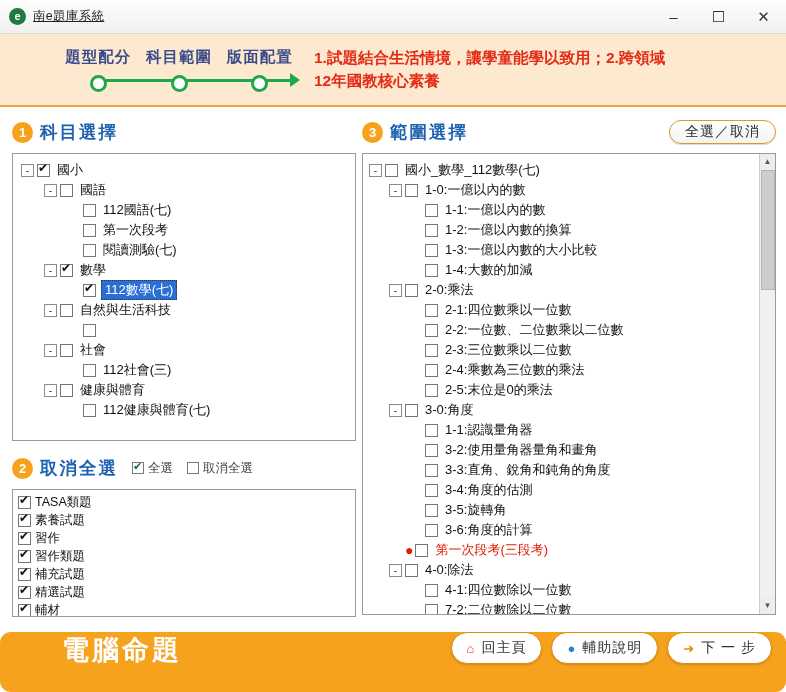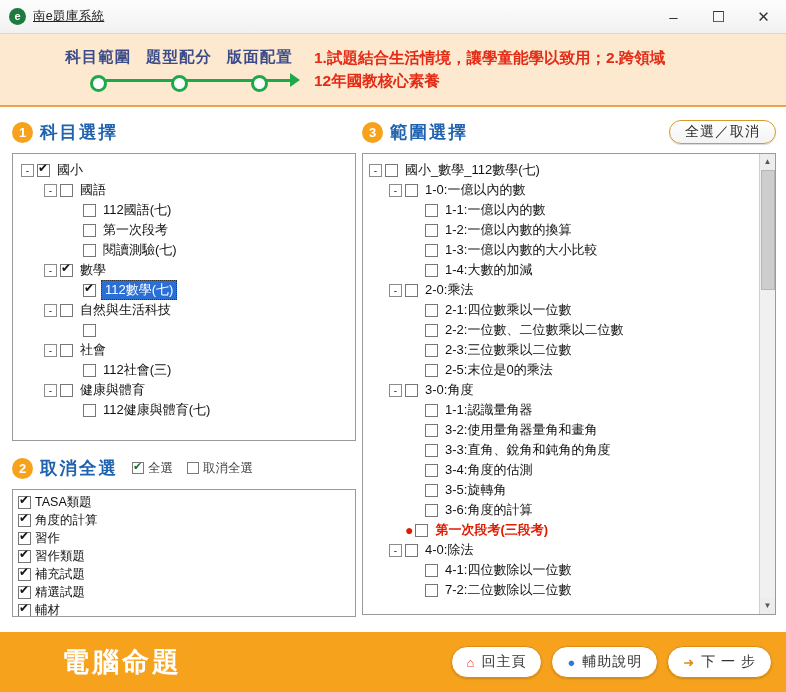--- a/index.html
+++ b/index.html
@@ -258,21 +258,21 @@
     line-height: 14px;
     color: #111;
   }
   .node .lbl { padding: 0 2px; }
   .node .lbl.sel {
     background: #2a6fd6;
     color: #fff;
     border: 1px dotted #333;
     padding: 0 3px;
   }
-  .node .lbl.red { color: #e01b00; font-weight: bold; }
+  .node .lbl.red { color: #e01b00; font-weight: normal; }
   .bullet-red {
     color: #e01b00;
     font-size: 14px;
     margin-right: 2px;
   }
 
   
   .vscroll {
     position: absolute;
     top: 0; right: 0;
@@ -310,22 +310,23 @@
     padding-left: 5px;
     color: #111;
   }
   .src-item .cbox { margin-right: 4px; }
 
   
   .footer {
     flex: 0 0 60px;
     background: #f6a21d;
     display: flex;
-    align-items: center;
+    align-items: flex-start;
     padding: 0 14px;
+    border-radius: 11px;
   }
   .footer-title {
     font-size: 27px;
     color: #fff;
     font-weight: bold;
     letter-spacing: 3px;
     margin-left: 48px;
   }
   .footer-btns {
     margin-left: auto;
@@ -369,25 +370,25 @@
         <span>✕</span>
       </div>
     </div>
   </div>
 
   <div class="topband">
     <div class="steps">
       <div class="step-line"></div>
       <div class="step-arrow"></div>
       <div class="step">
+        <div class="step-label">題型配分</div>
+        <div class="step-dot"></div>
+      </div>
+      <div class="step">
         <div class="step-label">科目範圍</div>
-        <div class="step-dot"></div>
-      </div>
-      <div class="step">
-        <div class="step-label">題型配分</div>
         <div class="step-dot"></div>
       </div>
       <div class="step">
         <div class="step-label">版面配置</div>
         <div class="step-dot"></div>
       </div>
     </div>
     <div class="banner-text">
       <div>1.試題結合生活情境，讓學童能學以致用；2.跨領域</div>
       <div>12年國教核心素養</div>
@@ -499,21 +500,21 @@
       </div>
 
       <div class="panel src-panel">
         <div class="tree-scroll" id="source-list" style="padding-top:3px;">
             <div class="src-item">
               <span class="cbox checked"></span>
               <span>TASA類題</span>
             </div>
             <div class="src-item">
               <span class="cbox checked"></span>
-              <span>角度的計算</span>
+              <span>素養試題</span>
             </div>
             <div class="src-item">
               <span class="cbox checked"></span>
               <span>習作</span>
             </div>
             <div class="src-item">
               <span class="cbox checked"></span>
               <span>習作類題</span>
             </div>
             <div class="src-item">
@@ -599,20 +600,26 @@
             <div class="node">
               <span class="indent" style="width: 46px;"></span>
               <span class="expander none"></span>
               <span class="cbox"></span>
               <span class="lbl">2-3:三位數乘以二位數</span>
             </div>
             <div class="node">
               <span class="indent" style="width: 46px;"></span>
               <span class="expander none"></span>
               <span class="cbox"></span>
+              <span class="lbl">2-4:乘數為三位數的乘法</span>
+            </div>
+            <div class="node">
+              <span class="indent" style="width: 46px;"></span>
+              <span class="expander none"></span>
+              <span class="cbox"></span>
               <span class="lbl">2-5:末位是0的乘法</span>
             </div>
             <div class="node">
               <span class="indent" style="width: 26px;"></span>
               <span class="expander">-</span>
               <span class="cbox"></span>
               <span class="lbl">3-0:角度</span>
             </div>
             <div class="node">
               <span class="indent" style="width: 46px;"></span>

